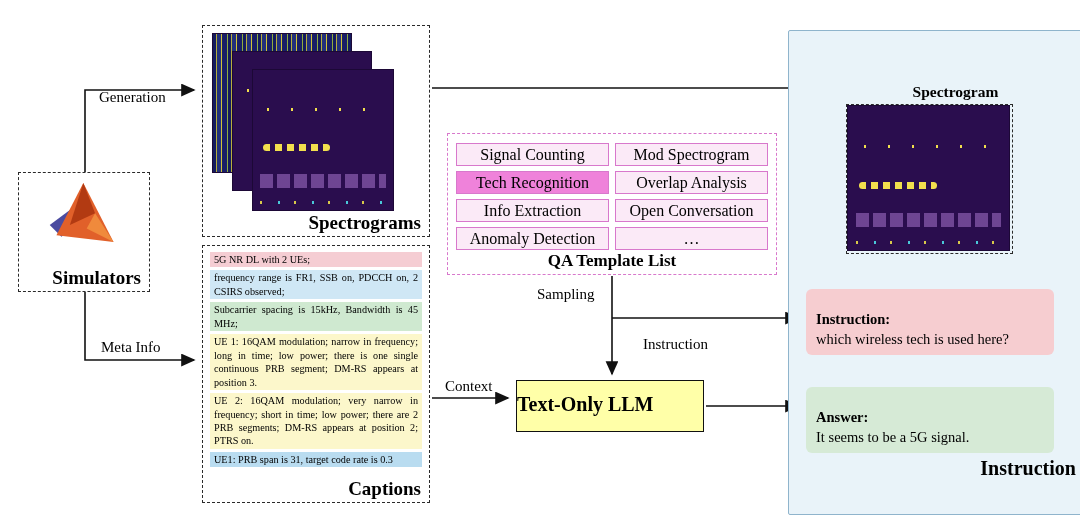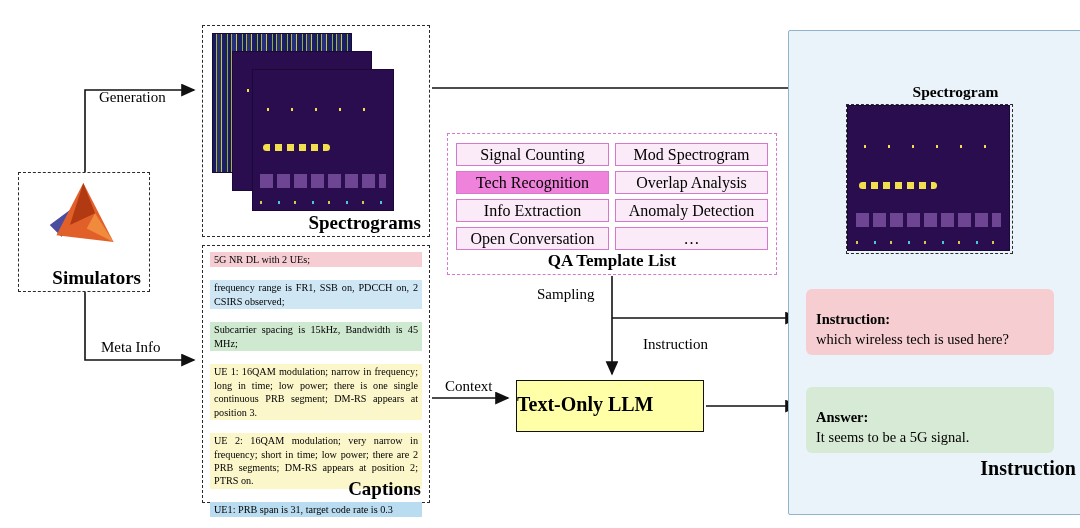--- a/index.html
+++ b/index.html
@@ -21,21 +21,21 @@
       background:repeating-linear-gradient(90deg, var(--spec-accent,#f2df4d) 0 2px, transparent 2px 24px); }
   .spec .sp-blobs { position:absolute; top:53%; left:7%; width:48%; height:7px; border-radius:4px;
       background:repeating-linear-gradient(90deg, var(--spec-accent,#f2df4d) 0 7px, transparent 7px 12px); }
   .spec .sp-band { position:absolute; top:74%; left:5%; right:5%; height:10%; opacity:.85;
       background:repeating-linear-gradient(90deg, #7a4f9f 0 13px, transparent 13px 17px); }
   .spec .sp-specks { position:absolute; bottom:4%; left:5%; right:5%; height:3px;
       background:repeating-linear-gradient(90deg, #d8c84a 0 2px, transparent 2px 18px, #4ac8d8 18px 20px, transparent 20px 34px); }
   .spec.stripes { background:repeating-linear-gradient(90deg,#151c5e 0 3px,#b7ae3e 3px 4px,#23307a 4px 8px,#d2c437 8px 9px,#1a1f66 9px 14px,#8fae3e 14px 15px); }
 
   
-  .cap-blocks { position:absolute; left:7px; right:7px; top:6px; display:flex; flex-direction:column; gap:13px; }
+  .cap-blocks { position:absolute; left:7px; right:7px; top:6px; display:flex; flex-direction:column; gap:3px; }
   .cap { font-size:10.2px; line-height:1.32; padding:1px 4px; text-align:justify; }
   .cap.c-pink   { background:var(--caption-pink,#f5cdd3); }
   .cap.c-blue   { background:var(--caption-blue,#cfe7f5); }
   .cap.c-green  { background:var(--caption-green,#cfe9d0); }
   .cap.c-yellow { background:var(--caption-yellow,#fcf7cb); }
   .cap.c-cyan   { background:var(--caption-cyan,#b9dcf0); }
 
   
   .qa-box { position:absolute; left:447px; top:133px; width:330px; height:142px;
       border:1.7px dashed var(--qa-border,#d878cc); background:#fff; }
@@ -124,22 +124,22 @@
     <div class="box-title">Captions</div>
   </div>
 
   <div class="qa-box">
     <div class="qa-grid">
       <div class="qa-cell">Signal Counting</div>
       <div class="qa-cell">Mod Spectrogram</div>
       <div class="qa-cell hl">Tech Recognition</div>
       <div class="qa-cell">Overlap Analysis</div>
       <div class="qa-cell">Info Extraction</div>
+      <div class="qa-cell">Open Conversation</div>
       <div class="qa-cell">Anomaly Detection</div>
-      <div class="qa-cell">Open Conversation</div>
       <div class="qa-cell">…</div>
     </div>
     <div class="qa-title">QA Template List</div>
   </div>
 
   <div class="llm">Text-Only LLM</div>
 
   <div class="panel">
     <div class="spec-label">Spectrogram</div>
     <div class="spec-frame">

